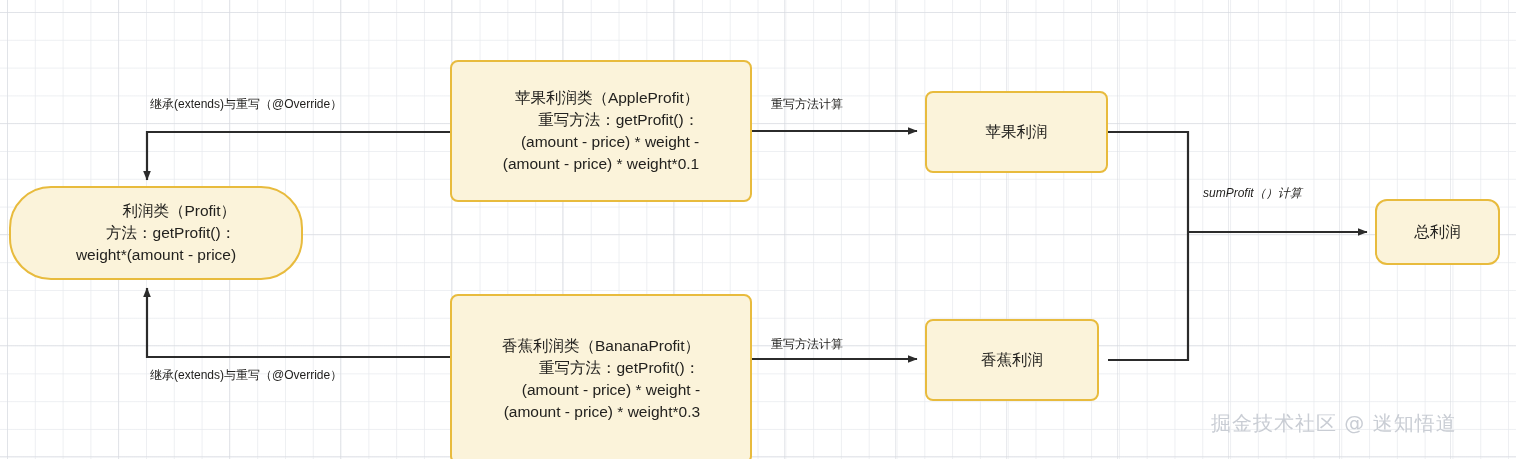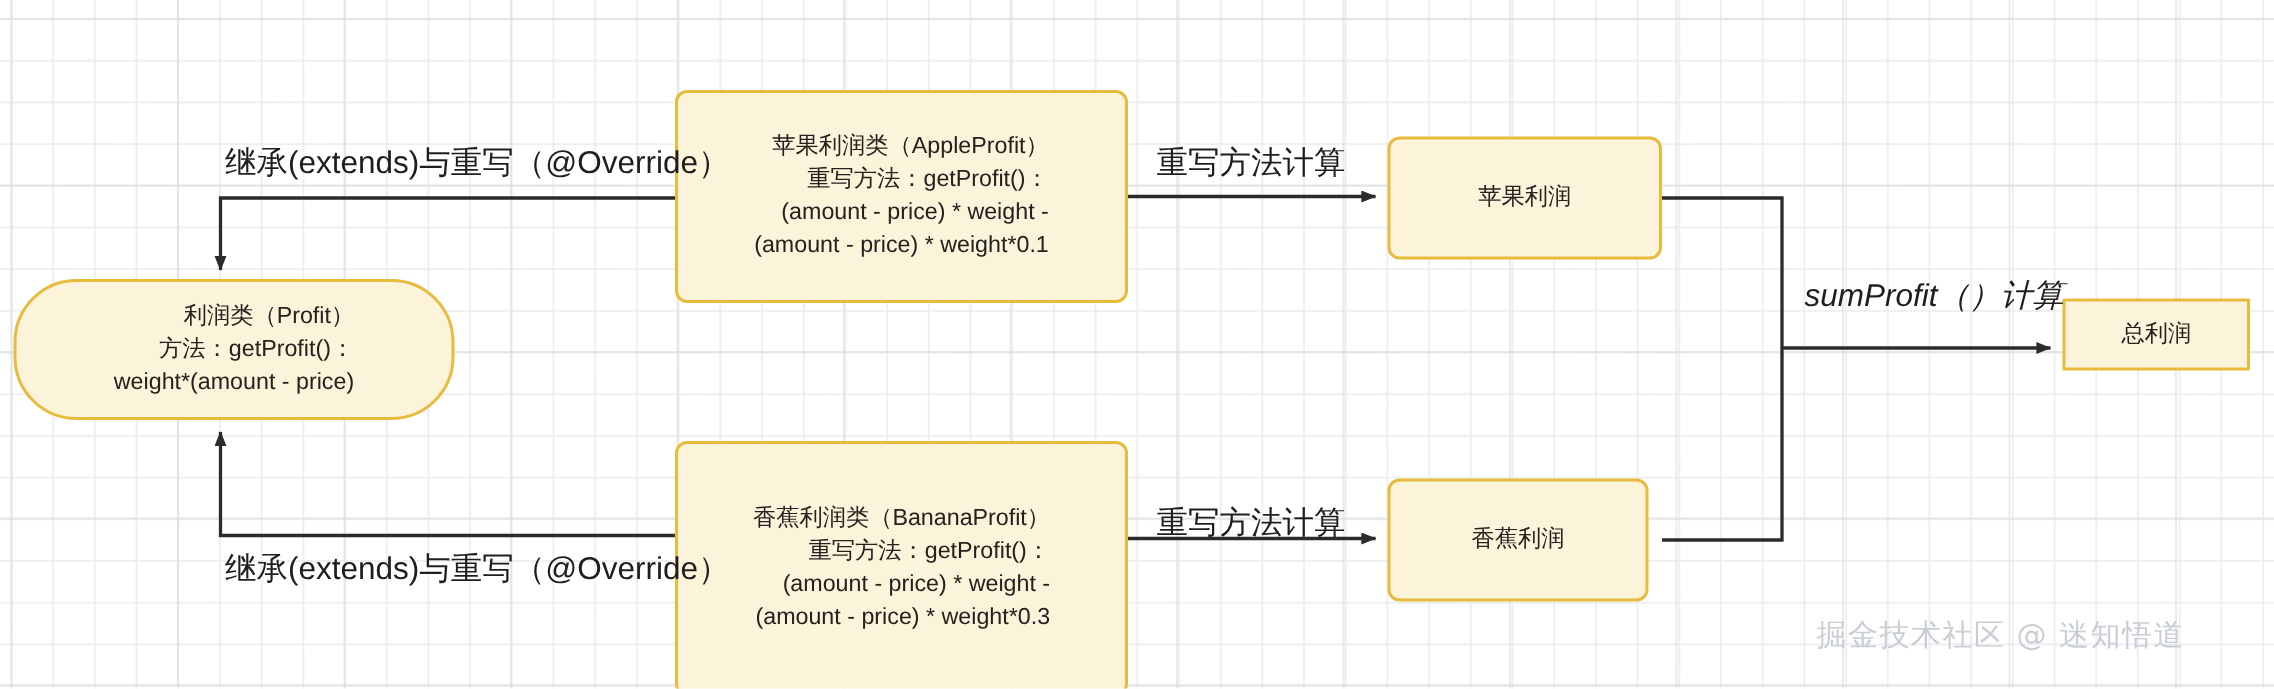--- a/index.html
+++ b/index.html
@@ -89,28 +89,28 @@
     top: 319px;
     width: 174px;
     height: 82px;
     border-radius: 8px;
     font-size: 15.5px;
   }
   #node-total-profit {
     left: 1375px;
     top: 199px;
     width: 125px;
-    height: 48px;
-    border-radius: 1px;
+    height: 66px;
+    border-radius: 12px;
     font-size: 15.5px;
   }
   .edge-label {
     position: absolute;
     color: #1f1e1c;
-    font-size: 21px;
+    font-size: 12px;
     white-space: nowrap;
     line-height: 1;
   }
   #label-extends-top   { left: 150px; top: 98px; }
   #label-extends-bottom{ left: 150px; top: 369px; }
   #label-override-top  { left: 771px; top: 98px; }
   #label-override-bottom { left: 771px; top: 338px; }
   #label-sumprofit     { left: 1203px; top: 187px; font-style: italic; }
   #watermark {
     position: absolute;

